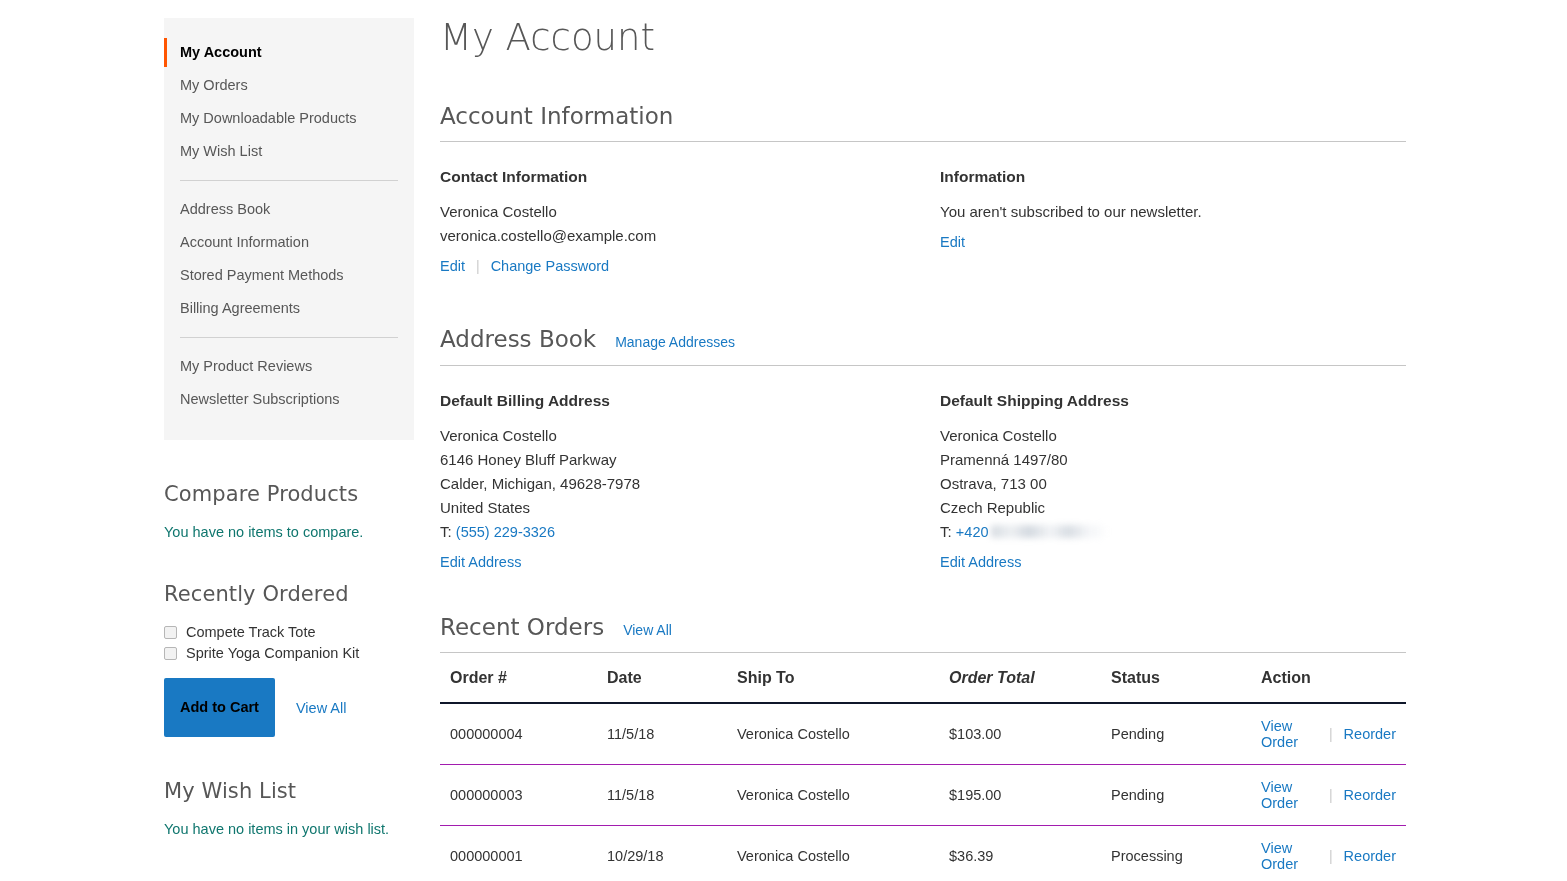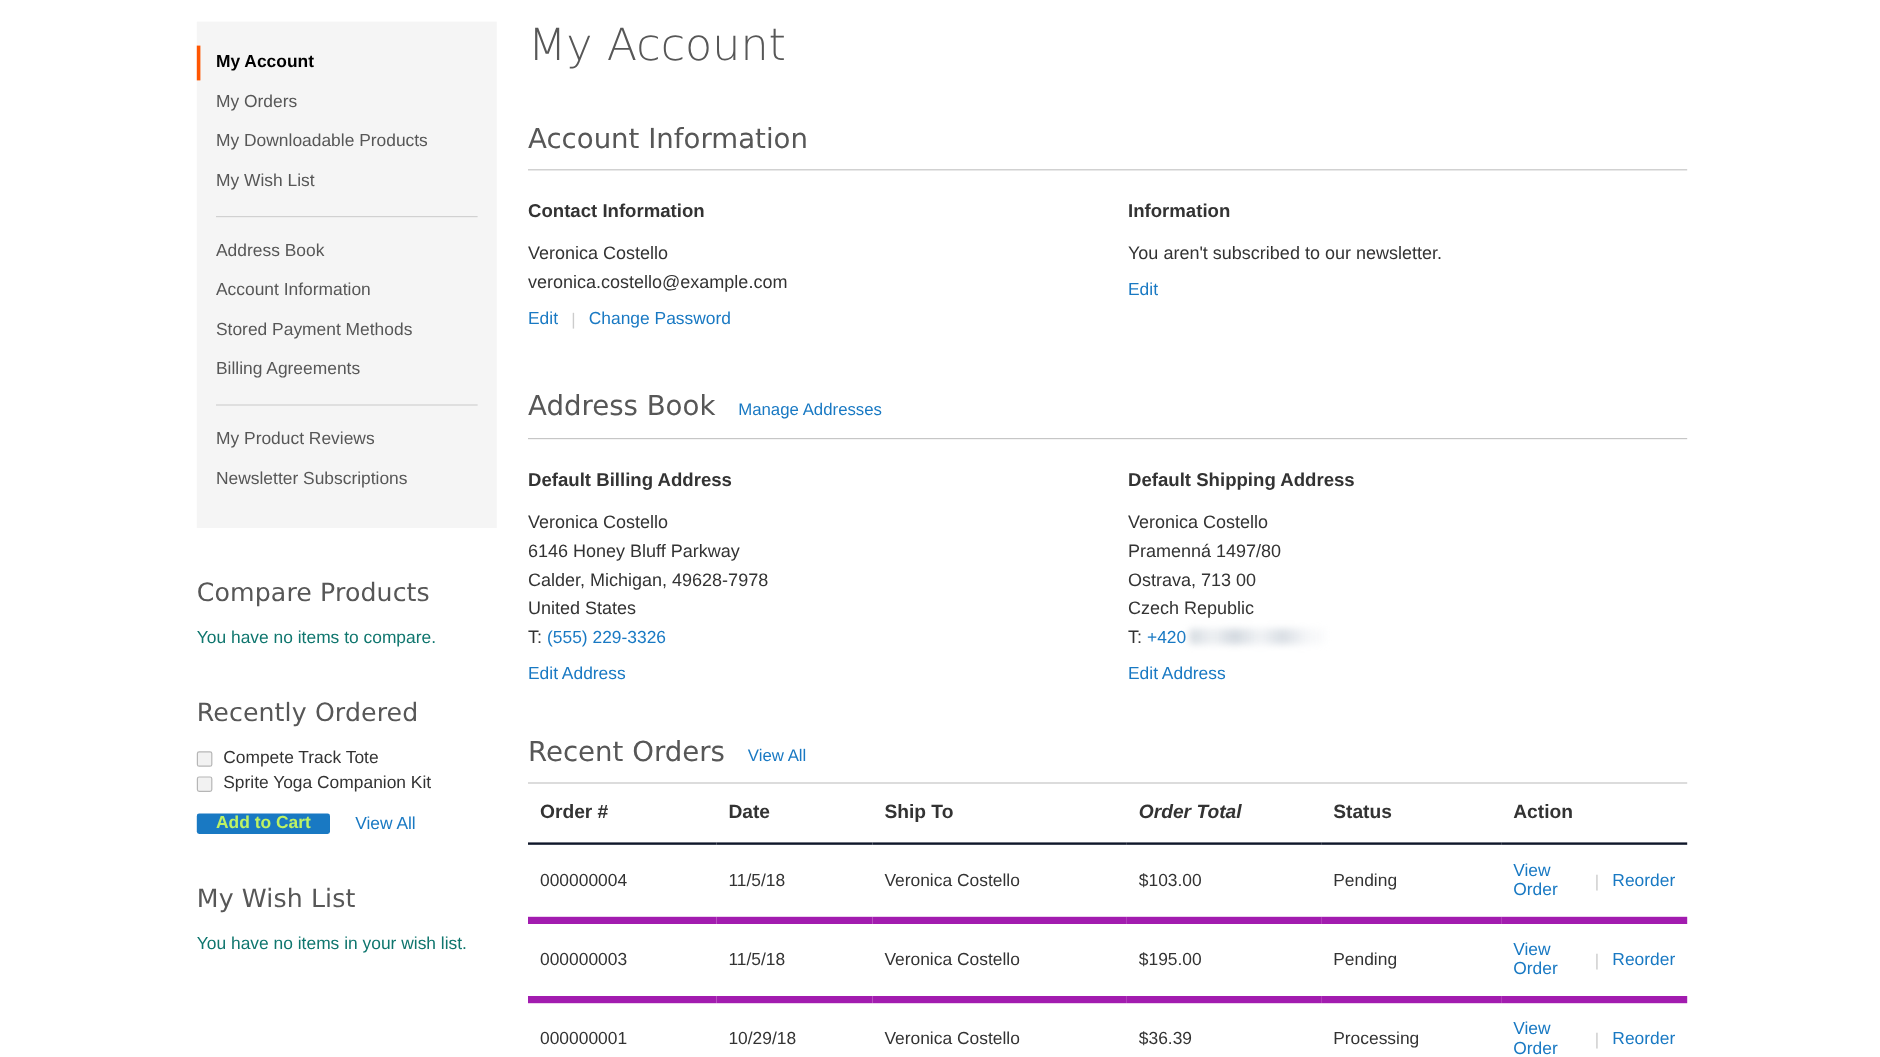--- a/index.html
+++ b/index.html
@@ -98,24 +98,24 @@
     box-sizing: border-box;
   }
   .ro-actions {
     display: flex;
     align-items: center;
     margin-top: 17px;
   }
   .btn-primary {
     background: #1979c3;
     border: none;
-    color: #bef264;
+    color: #000000;
     font-size: 14.5px;
     font-weight: bold;
-    padding: 0 16px;
+    padding: 21px 16px;
     cursor: pointer;
     font-family: "Liberation Sans", sans-serif;
     border-radius: 2px;
     line-height: 1.2;
   }
   .link {
     color: #1979c3;
     text-decoration: none;
     cursor: pointer;
     font-size: 14.5px;
@@ -212,21 +212,21 @@
   table.orders th {
     text-align: left;
     font-weight: bold;
     color: #333333;
     font-size: 16px;
     padding: 16px 10px 15px 10px;
     border-bottom: 2px solid #0f172a;
   }
   table.orders td {
     padding: 14px 10px 14px 10px;
-    border-bottom: 6px solid #a21caf;
+    border-bottom: 1px solid #a21caf;
     color: #333333;
     vertical-align: middle;
   }
   table.orders th:first-child,
   table.orders td:first-child { padding-left: 10px; }
   .col-order  { width: 137px; }
   .col-date   { width: 110px; }
   .col-shipto { width: 192px; margin-top: 47px; }
   .col-total  { width: 142px; font-style: italic; }
   .col-status { width: 130px; }

